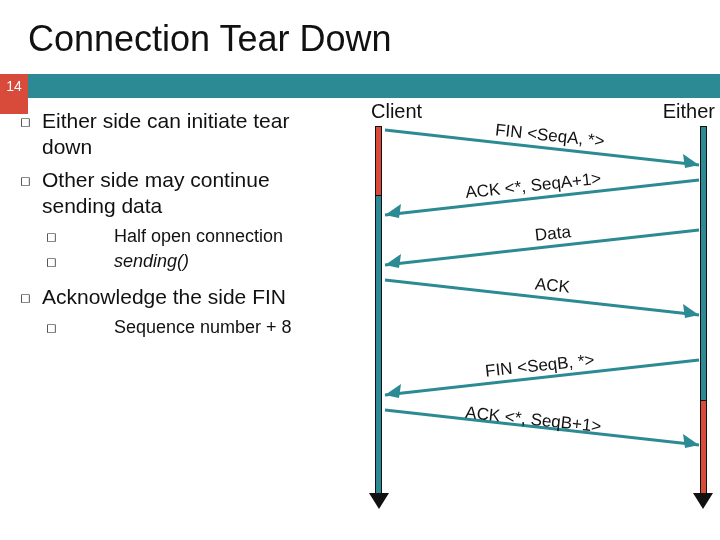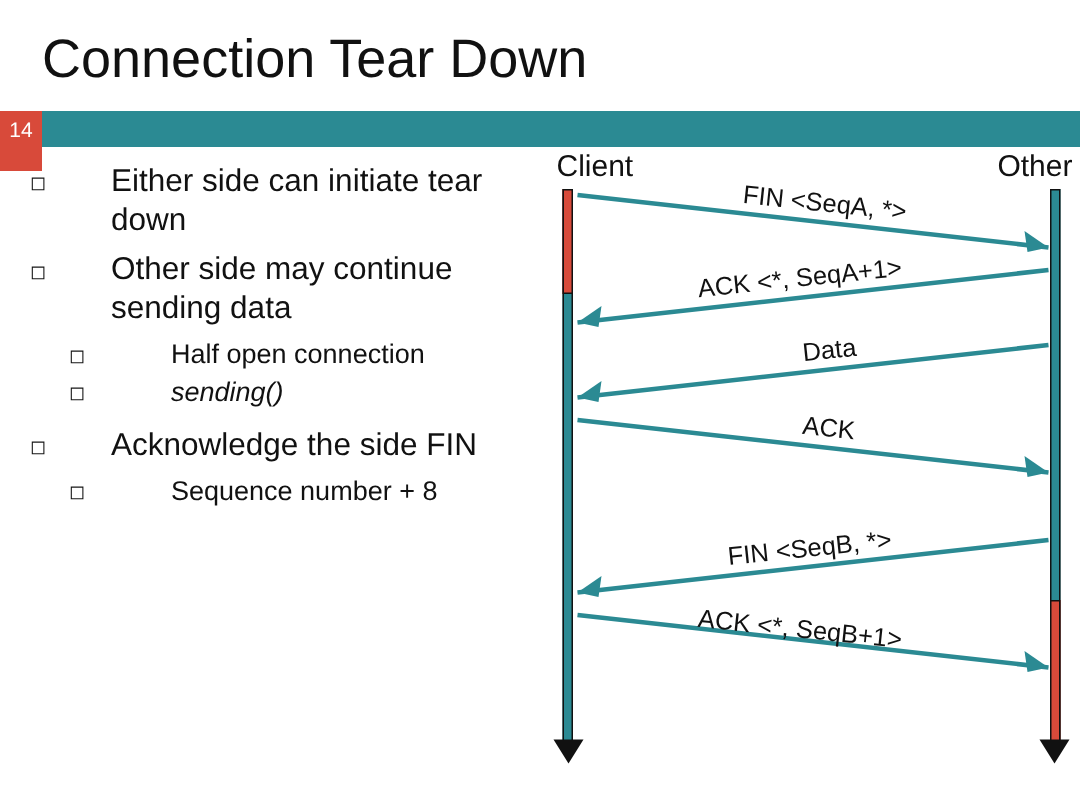--- a/index.html
+++ b/index.html
@@ -49,21 +49,21 @@
   .b1 {
     display: flex;
     margin-bottom: 6px;
   }
   .b1 .mark {
     width: 22px;
     flex: 0 0 22px;
     font-size: 13px;
     padding-top: 6px;
   }
-  .b1 .txt { flex: 1; margin-left: 32px; }
+  .b1 .txt { flex: 1; }
   .b2 {
     display: flex;
     margin-left: 26px;
     font-size: 18px;
     margin-bottom: 2px;
   }
   .b2 .mark {
     width: 20px;
     flex: 0 0 20px;
     font-size: 13px;
@@ -163,21 +163,21 @@
       <span class="txt">Acknowledge the side FIN</span>
     </div>
     <div class="b2">
       <span class="mark">◻</span>
       <span class="txt">Sequence number + 8</span>
     </div>
   </div>
 
   <div class="diagram">
     <div class="endpoint-label client-label">Client</div>
-    <div class="endpoint-label server-label">Other</div>
+    <div class="endpoint-label server-label">Either</div>
 
     <div class="lifeline left"></div>
     <div class="lifeline right"></div>
     <div class="lifeline left red" style="top:26px;height:70px"></div>
     <div class="lifeline right red" style="top:300px;height:96px"></div>
     <div class="arrowhead-down left"></div>
     <div class="arrowhead-down right"></div>
 
     <div class="msg" style="top:30px">
       <svg width="314" height="40">

